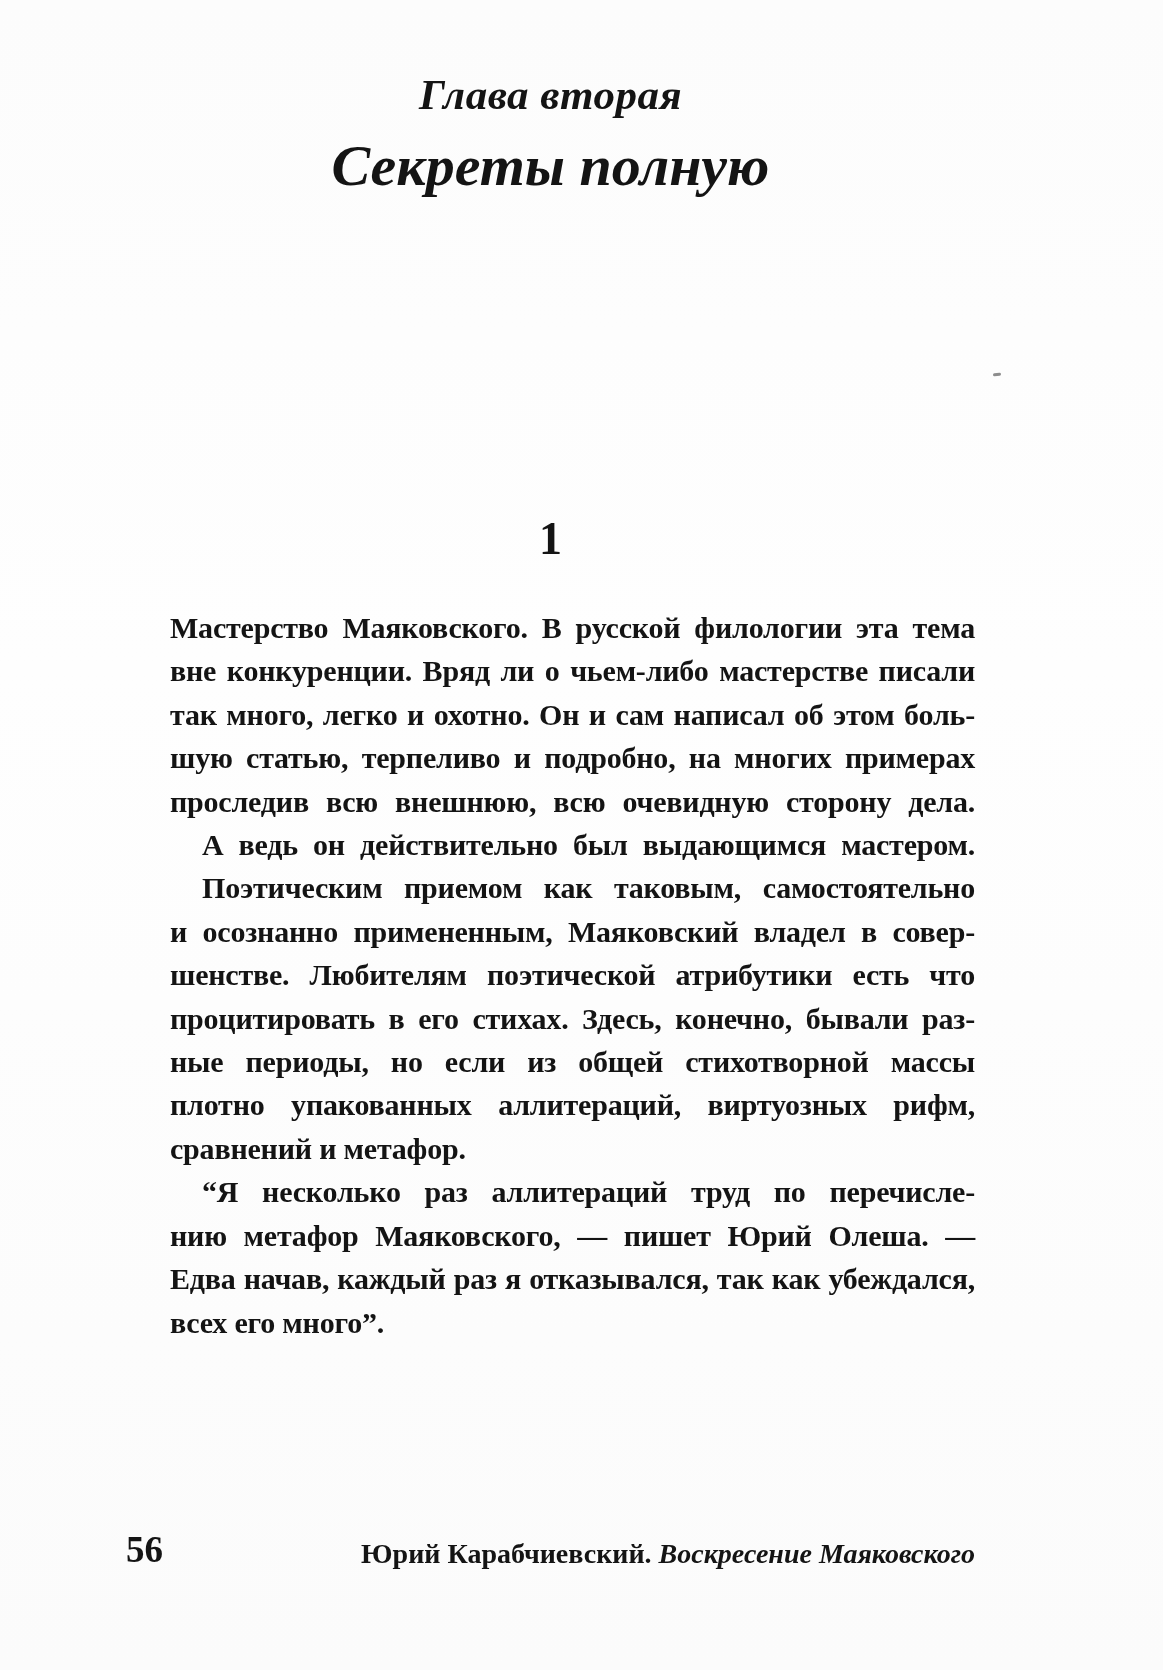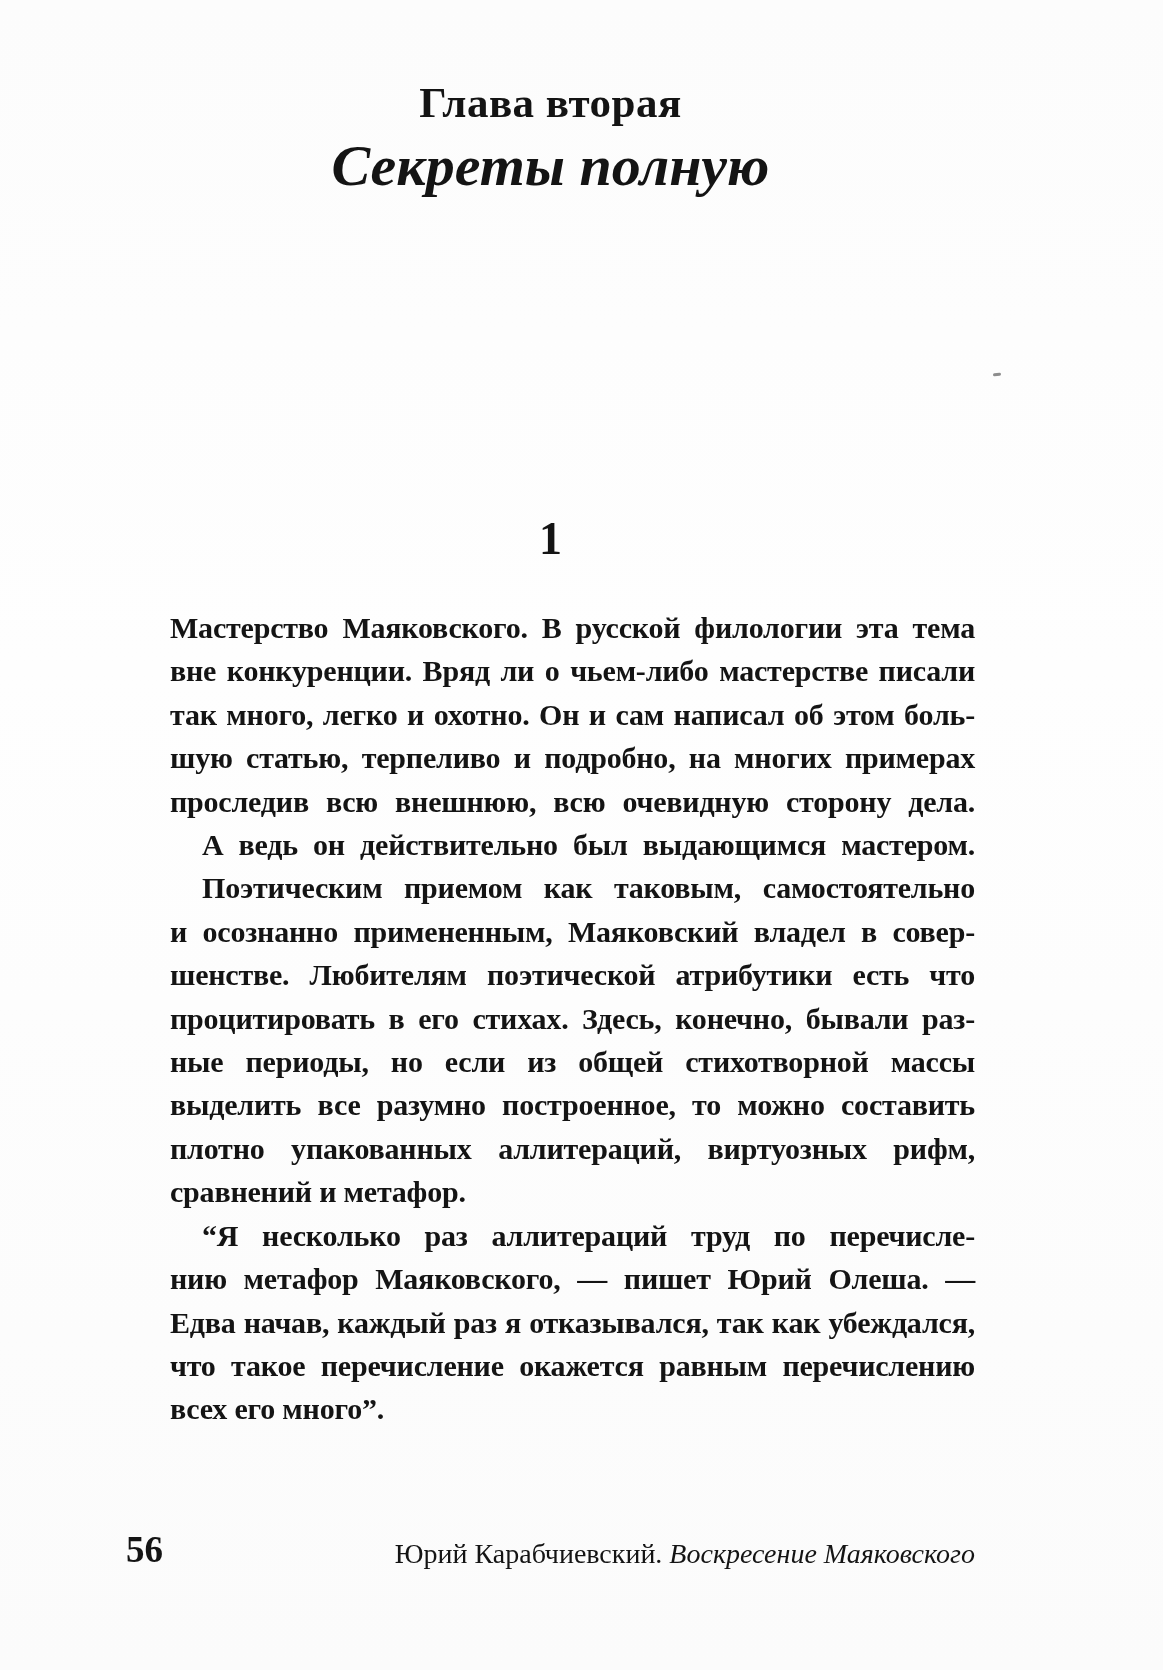--- a/index.html
+++ b/index.html
@@ -12,24 +12,25 @@
     color: #141414;
     overflow: hidden;
   }
   .centered {
     position: absolute;
     left: 0;
     width: 1101px;
     text-align: center;
   }
   .chapter-label {
-    top: 78px;
+    top: 70px;
     font-size: 43px;
     font-weight: 700;
     letter-spacing: 0.5px;
+    font-style: italic;
   }
   .chapter-title {
     top: 132px;
     font-size: 58px;
     font-weight: 700;
     font-style: italic;
   }
   .section-number {
     top: 512px;
     font-size: 46px;
@@ -53,21 +54,21 @@
     left: 126px;
     top: 1528px;
     font-size: 37px;
     font-weight: 700;
   }
   .running-footer {
     position: absolute;
     right: 188px;
     top: 1538px;
     font-size: 28px;
-    font-weight: 400;
+    font-weight: 700;
     white-space: nowrap;
   }
   .running-footer .book-title {
     font-style: italic;
     margin-left: 7px;
   }
   .speck {
     position: absolute;
     left: 993px;
     top: 373px;
@@ -104,30 +105,28 @@
     <div>
       <div class="tl ind">А ведь он действительно был выдающимся мастером.</div>
     </div>
 
     <div>
       <div class="tl ind">Поэтическим приемом как таковым, самостоятельно</div>
       <div class="tl">и осознанно примененным, Маяковский владел в совер-</div>
       <div class="tl">шенстве. Любителям поэтической атрибутики есть что</div>
       <div class="tl">процитировать в его стихах. Здесь, конечно, бывали раз-</div>
       <div class="tl">ные периоды, но если из общей стихотворной массы</div>
-      <div class="tl">выделить все разумно построенное, то можно составить</div>
       <div class="tl">плотно упакованных аллитераций, виртуозных рифм,</div>
       <div class="tl end">сравнений и метафор.</div>
     </div>
 
     <div>
       <div class="tl ind">“Я несколько раз аллитераций труд по перечисле-</div>
       <div class="tl">нию метафор Маяковского, — пишет Юрий Олеша. —</div>
       <div class="tl">Едва начав, каждый раз я отказывался, так как убеждался,</div>
-      <div class="tl">что такое перечисление окажется равным перечислению</div>
       <div class="tl end">всех его много”.</div>
     </div>
 
   </div>
 
   <div class="page-number">56</div>
 
   <div class="running-footer">
     <span>Юрий Карабчиевский.</span><span class="book-title">Воскресение Маяковского</span>
   </div>

